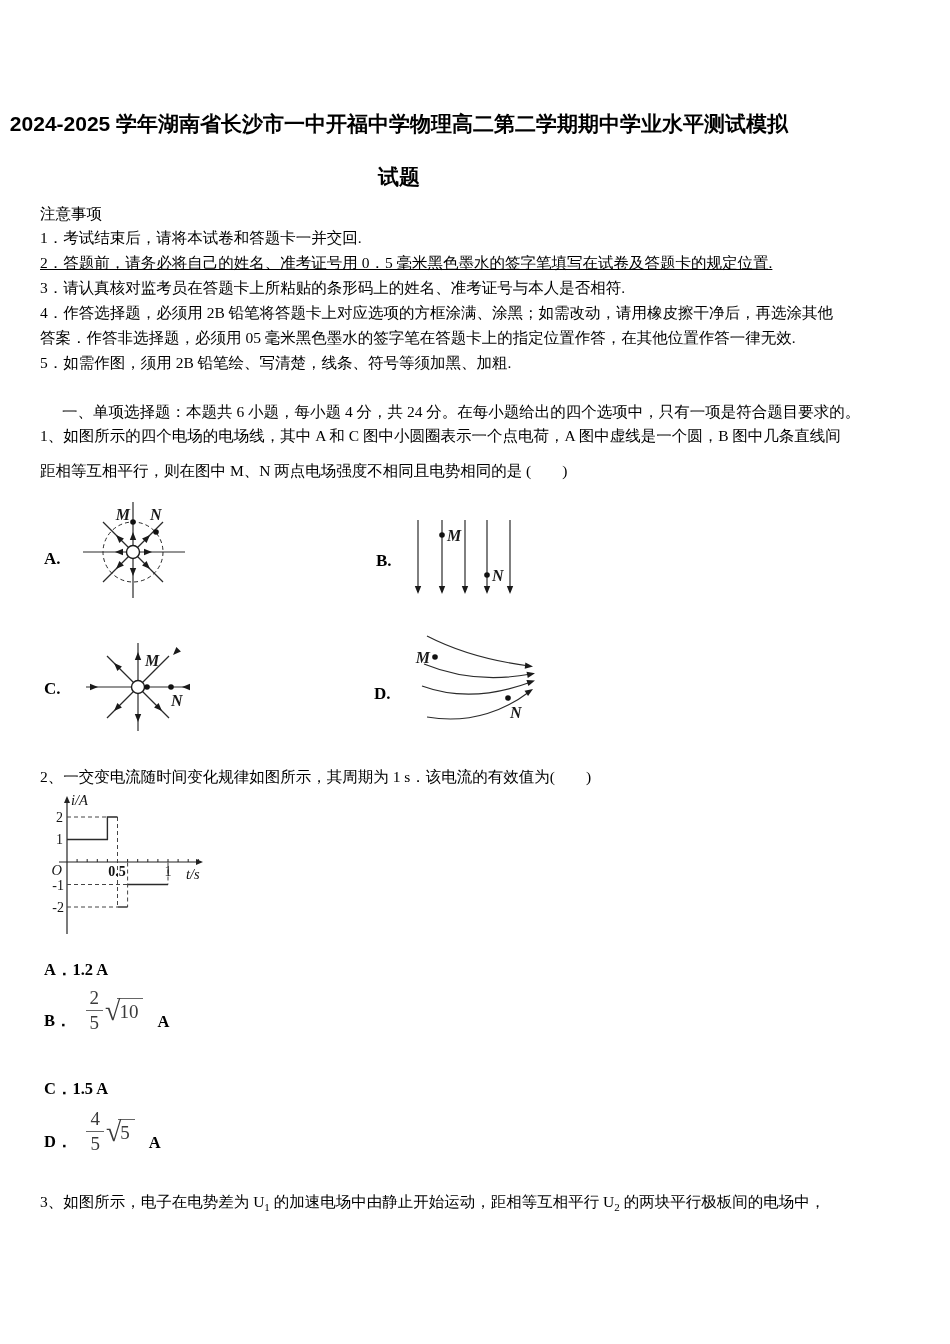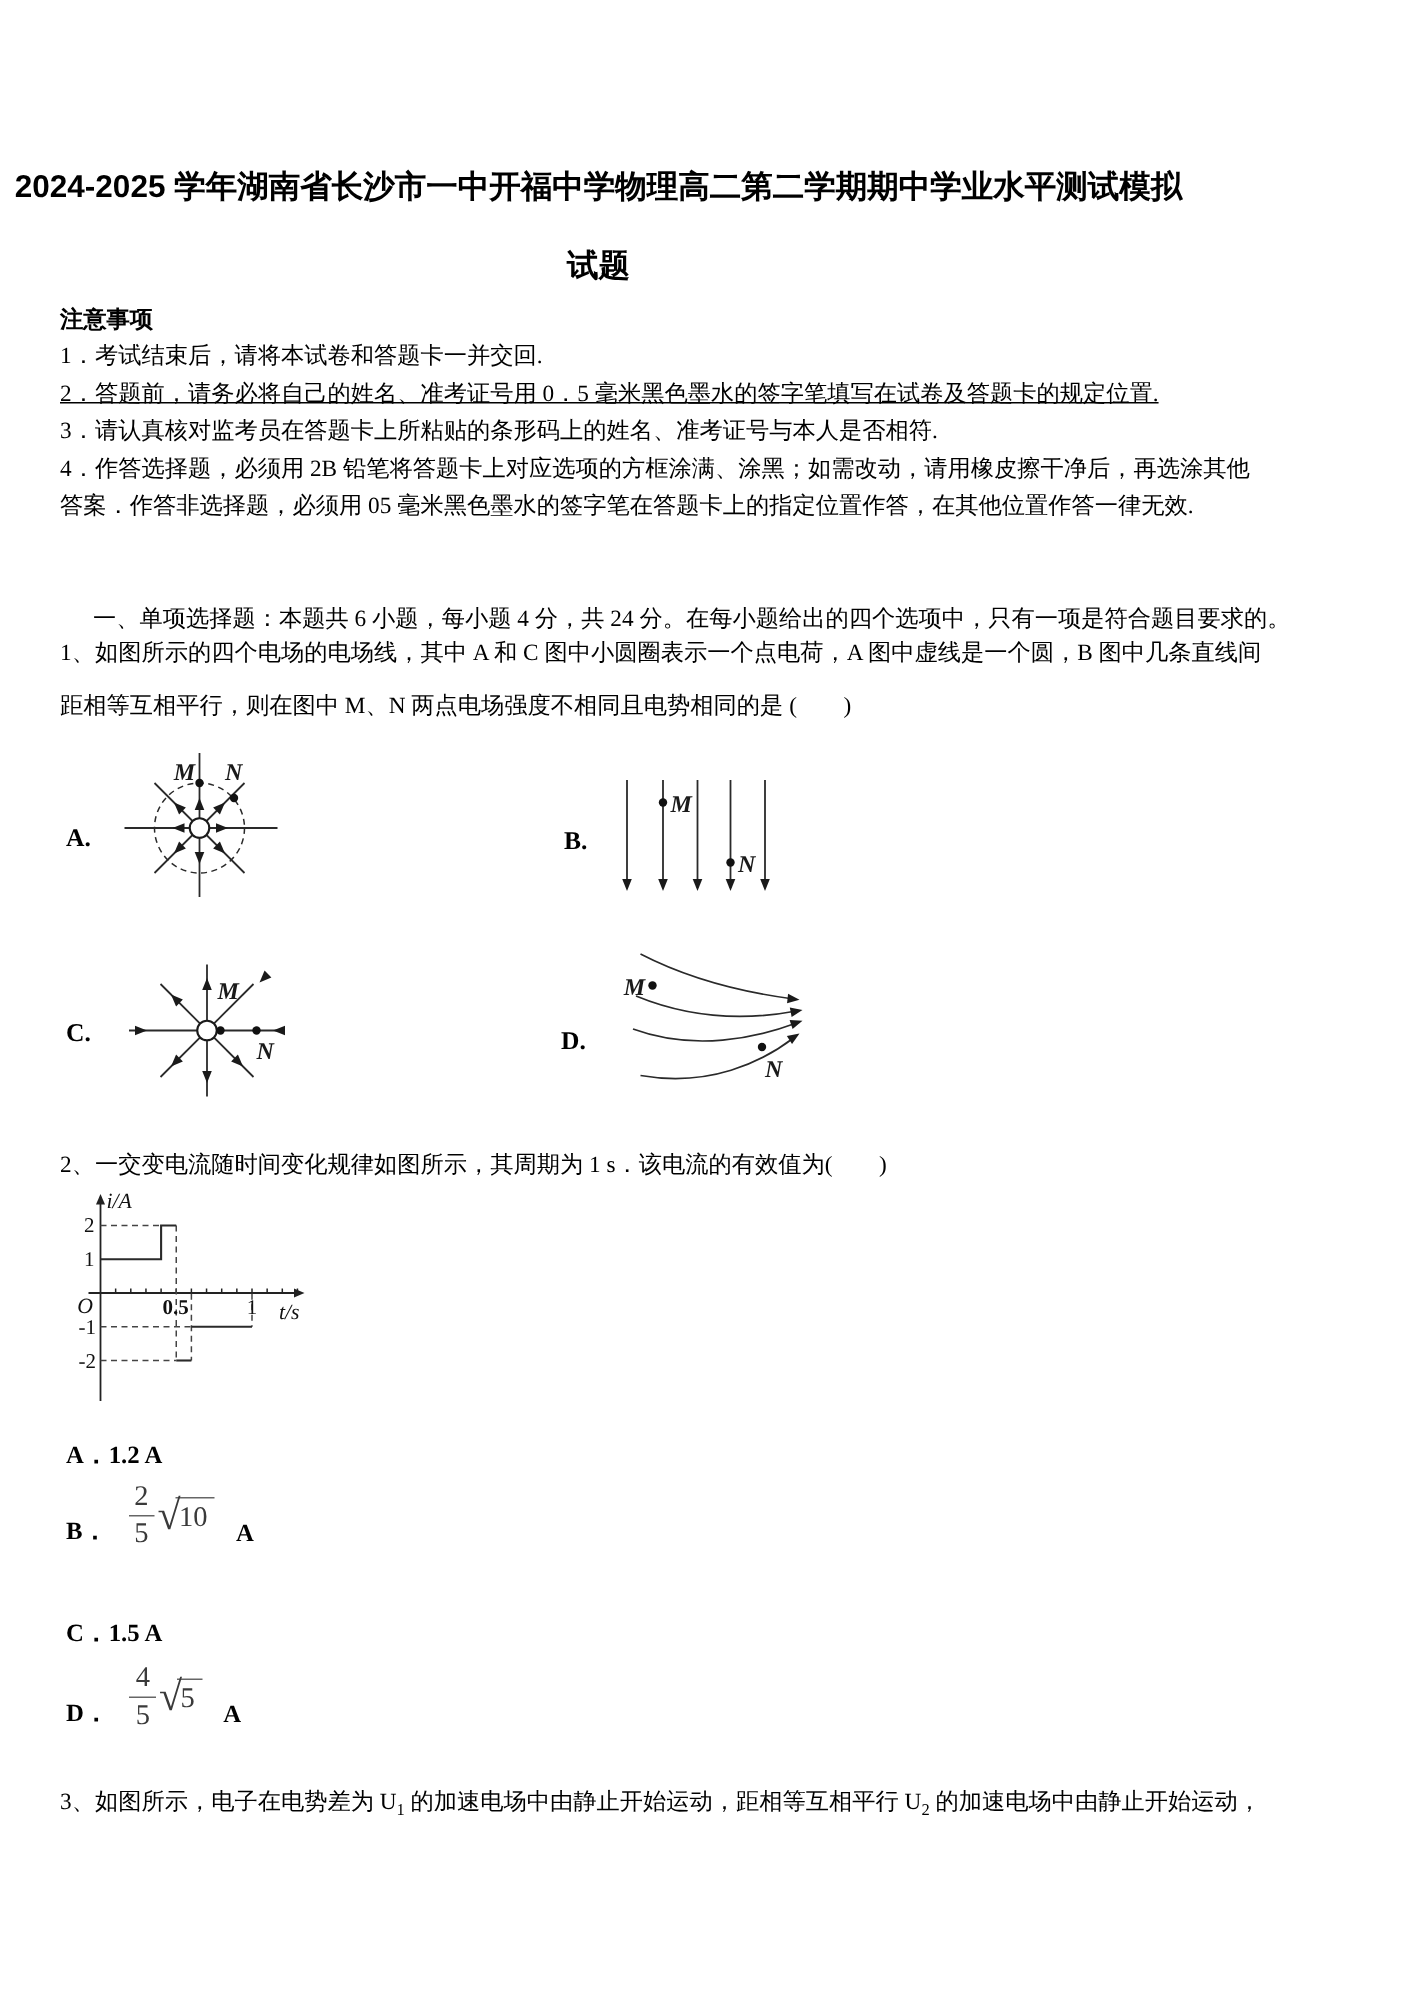--- a/index.html
+++ b/index.html
@@ -30,26 +30,27 @@
   sub{font-size:11px;}
 </style>
 </head>
 <body>
 
 <div class="page">
 
   <div class="abs title" style="top:110px;">2024-2025 学年湖南省长沙市一中开福中学物理高二第二学期期中学业水平测试模拟</div>
   <div class="abs title" style="top:163px;">试题</div>
 
-  <div class="abs cn" style="top:204px;left:40px;font-weight:bold;">注意事项</div>
+  <div class="abs cn" style="top:204px;left:40px;">注意事项</div>
   <div class="abs cn" style="top:228px;left:40px;">1．考试结束后，请将本试卷和答题卡一并交回.</div>
   <div class="abs cn" style="top:253px;left:40px;text-decoration:underline;">2．答题前，请务必将自己的姓名、准考证号用 0．5 毫米黑色墨水的签字笔填写在试卷及答题卡的规定位置.</div>
   <div class="abs cn" style="top:278px;left:40px;">3．请认真核对监考员在答题卡上所粘贴的条形码上的姓名、准考证号与本人是否相符.</div>
   <div class="abs cn" style="top:303px;left:40px;">4．作答选择题，必须用 2B 铅笔将答题卡上对应选项的方框涂满、涂黑；如需改动，请用橡皮擦干净后，再选涂其他</div>
   <div class="abs cn" style="top:328px;left:40px;">答案．作答非选择题，必须用 05 毫米黑色墨水的签字笔在答题卡上的指定位置作答，在其他位置作答一律无效.</div>
+  <div class="abs cn" style="top:353px;left:40px;">5．如需作图，须用 2B 铅笔绘、写清楚，线条、符号等须加黑、加粗.</div>
 
   <div class="abs sec" style="top:402px;left:40px;">一、单项选择题：本题共 6 小题，每小题 4 分，共 24 分。在每小题给出的四个选项中，只有一项是符合题目要求的。</div>
 
   <div class="abs cn" style="top:426px;left:40px;font-family:Liberation Serif, serif;">1、如图所示的四个电场的电场线，其中 A 和 C 图中小圆圈表示一个点电荷，A 图中虚线是一个圆，B 图中几条直线间</div>
   <div class="abs cn" style="top:461px;left:40px;">距相等互相平行，则在图中 M、N 两点电场强度不相同且电势相同的是 (　　)</div>
 
   <div class="abs figlabel" style="top:549px;left:44px;">A.</div>
   <svg class="abs" style="top:492px;left:78px;" width="190" height="150" viewBox="0 0 190 150">
     <g stroke="#2a2a2a" stroke-width="1.2">
       <line x1="5" y1="60" x2="107" y2="60"></line>
@@ -225,16 +226,16 @@
       <span class="den">5</span>
     </span>
     <span class="sqrt">
       <span class="sign">√</span>
       <span class="rad">5</span>
     </span>
     <span class="unit">A</span>
   </div>
 
   <div class="abs cn" style="top:1192px;left:40px;">
-    <span>3、如图所示，电子在电势差为 U</span><sub>1</sub><span> 的加速电场中由静止开始运动，距相等互相平行 U</span><sub>2</sub><span> 的加速电场中由静止开始运动，</span>
+    <span>3、如图所示，电子在电势差为 U</span><sub>1</sub><span> 的加速电场中由静止开始运动，距相等互相平行 U</span><sub>2</sub><span> 的两块平行极板间的电场中，</span>
   </div>
 
 </div>
 
 </body></html>

